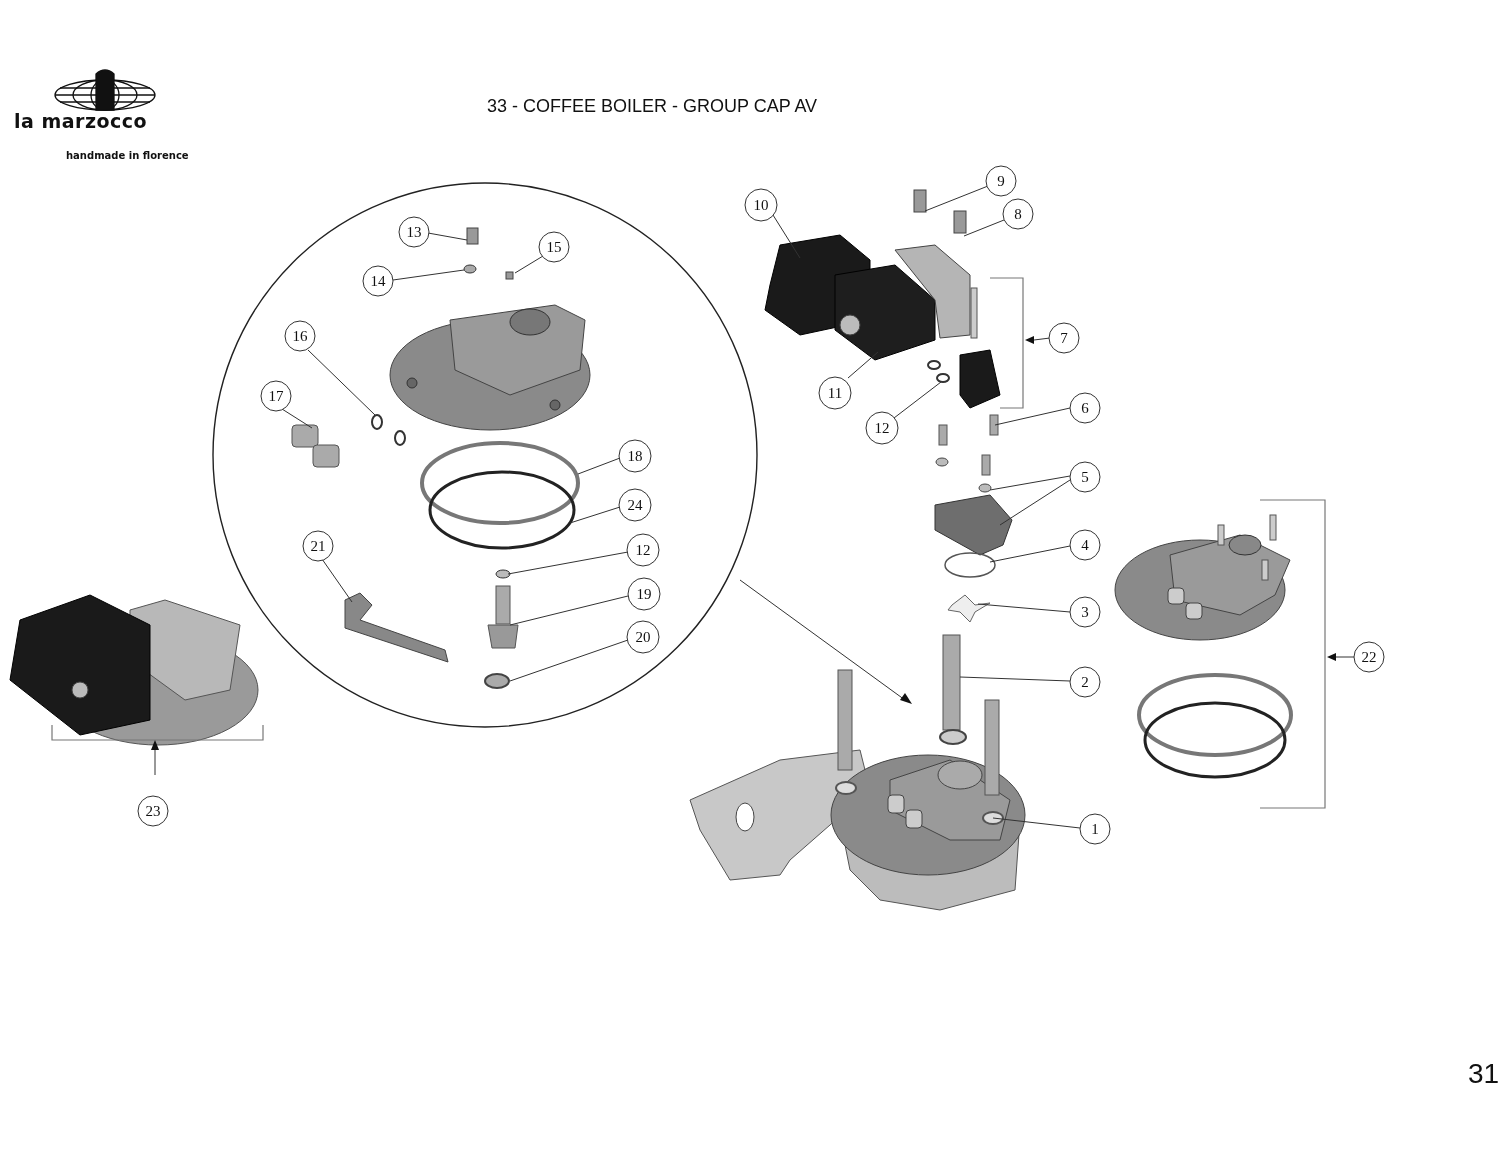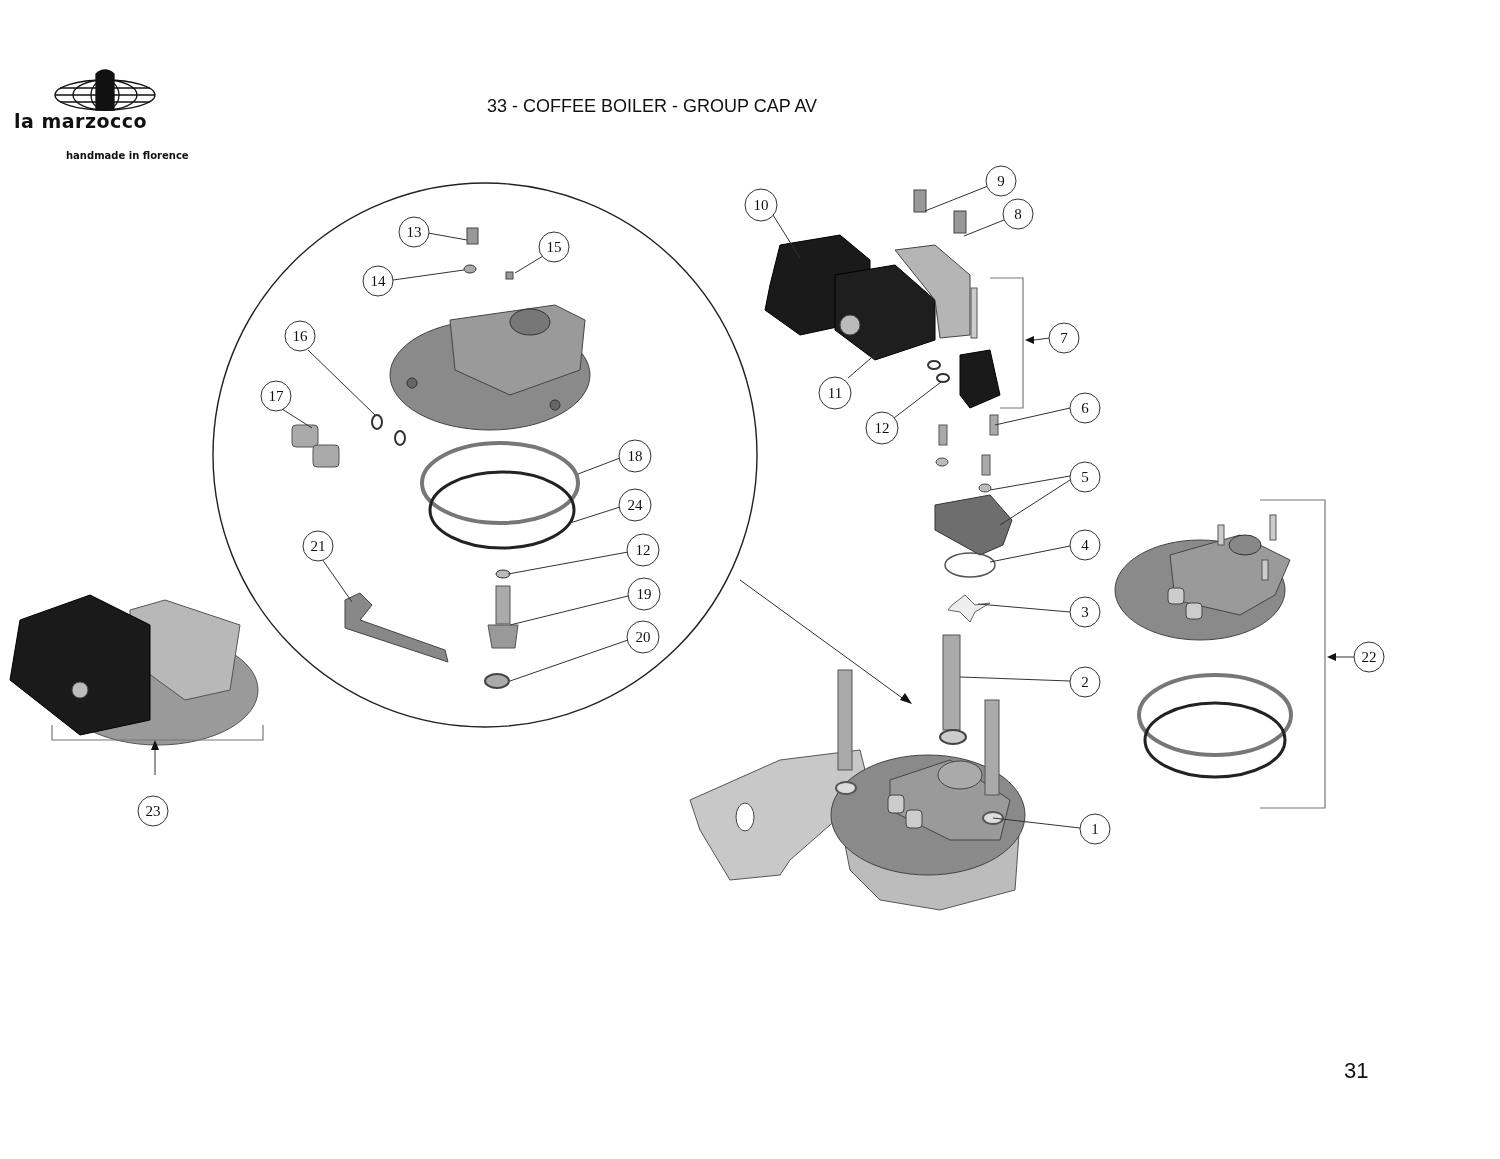--- a/index.html
+++ b/index.html
@@ -1,21 +1,21 @@
 <!DOCTYPE html>
 <html><head>
 <meta charset="utf-8">
 <style>
   html, body { margin:0; padding:0; background:#ffffff; }
   body { width:1500px; height:1159px; position:relative; overflow:hidden; font-family:"Liberation Sans", sans-serif; }
   #logo { position:absolute; left:10px; top:62px; width:200px; height:100px; }
   .logo-name { position:absolute; left:14px; top:110px; font-family:"DejaVu Sans", sans-serif; font-weight:bold; font-size:19px; letter-spacing:0.5px; color:#111; }
   .logo-tag { position:absolute; left:66px; top:150px; font-family:"DejaVu Sans", sans-serif; font-weight:bold; font-size:10px; color:#111; }
   .page-title { position:absolute; left:487px; top:96px; font-size:18px; color:#111; font-family:"Liberation Sans", sans-serif; }
-  .page-number { position:absolute; left:1344px; top:1058px; font-size:22px; color:#111; font-family:"Liberation Sans", sans-serif; }
+  .page-number { position:absolute; left:1468px; top:1058px; font-size:28px; color:#111; font-family:"Liberation Sans", sans-serif; }
   #diagram { position:absolute; left:0; top:0; }
   .callout text { font-family:"Liberation Serif", serif; font-size:15px; fill:#111; }
 </style>
 </head>
 <body>
 
 <svg id="logo" viewBox="0 0 200 100">
   <g fill="none" stroke="#111" stroke-width="1.3">
     <ellipse cx="95" cy="33" rx="50" ry="15"></ellipse>
     <ellipse cx="95" cy="33" rx="32" ry="15"></ellipse>

